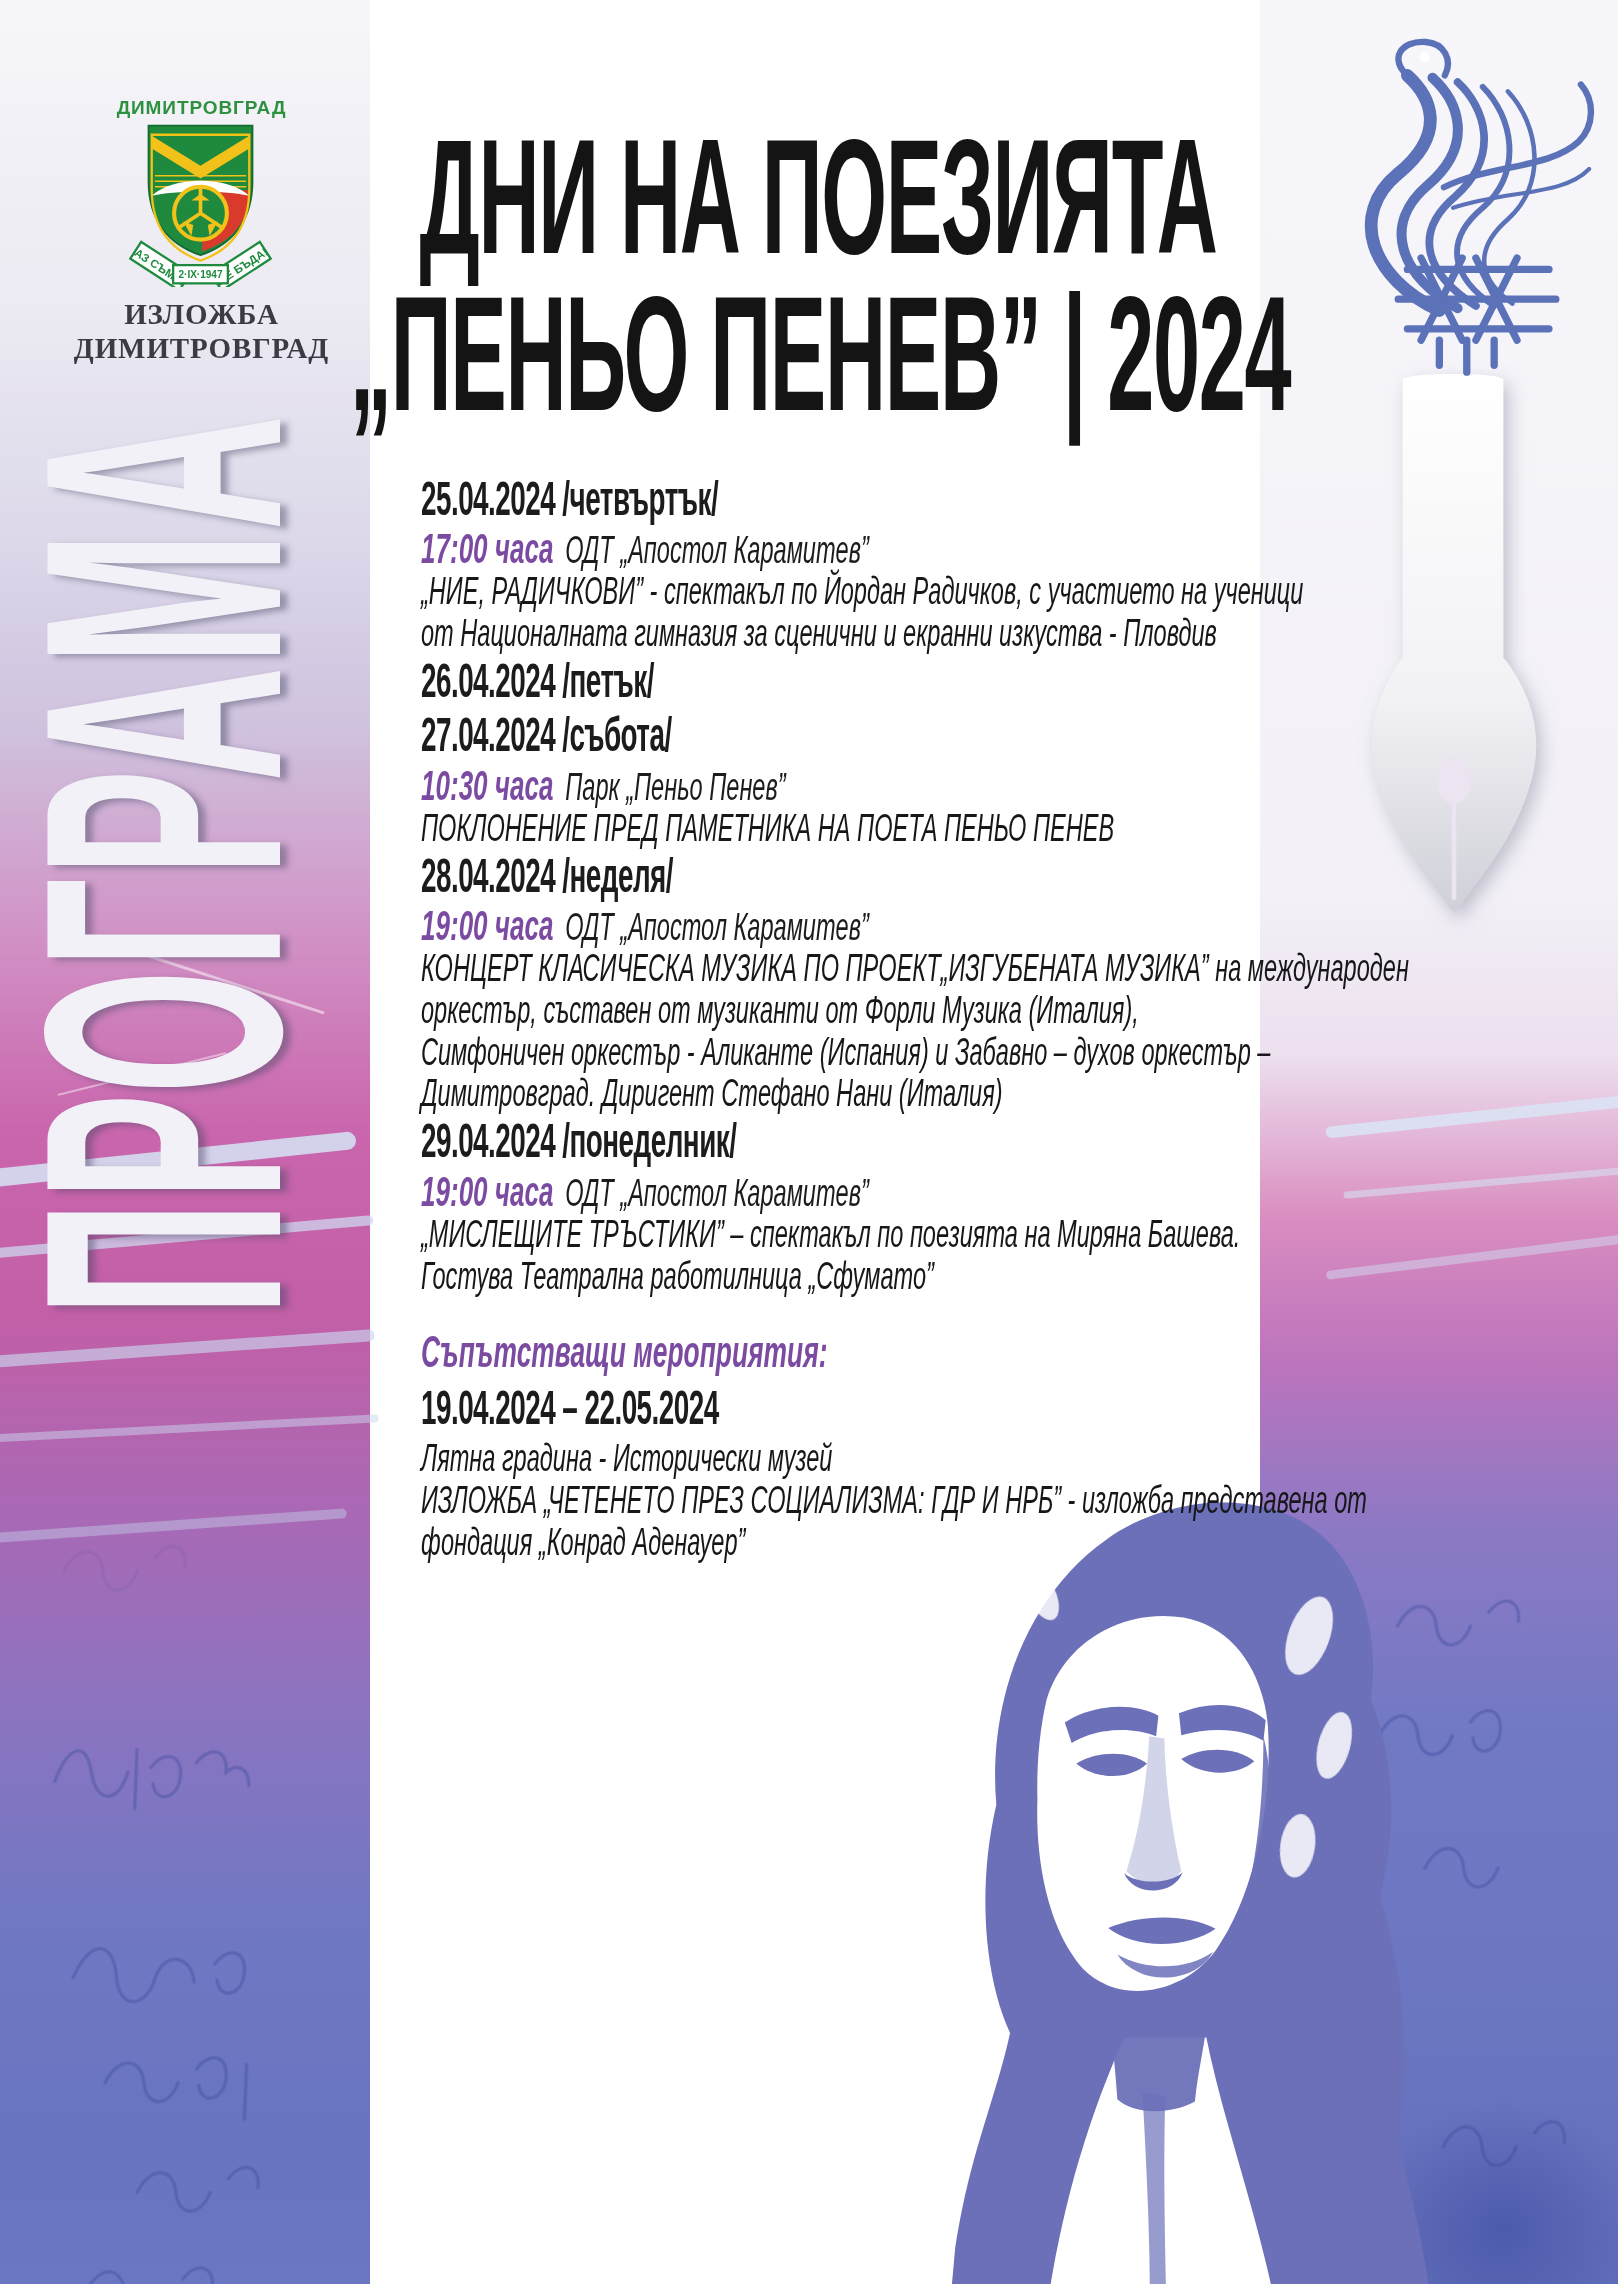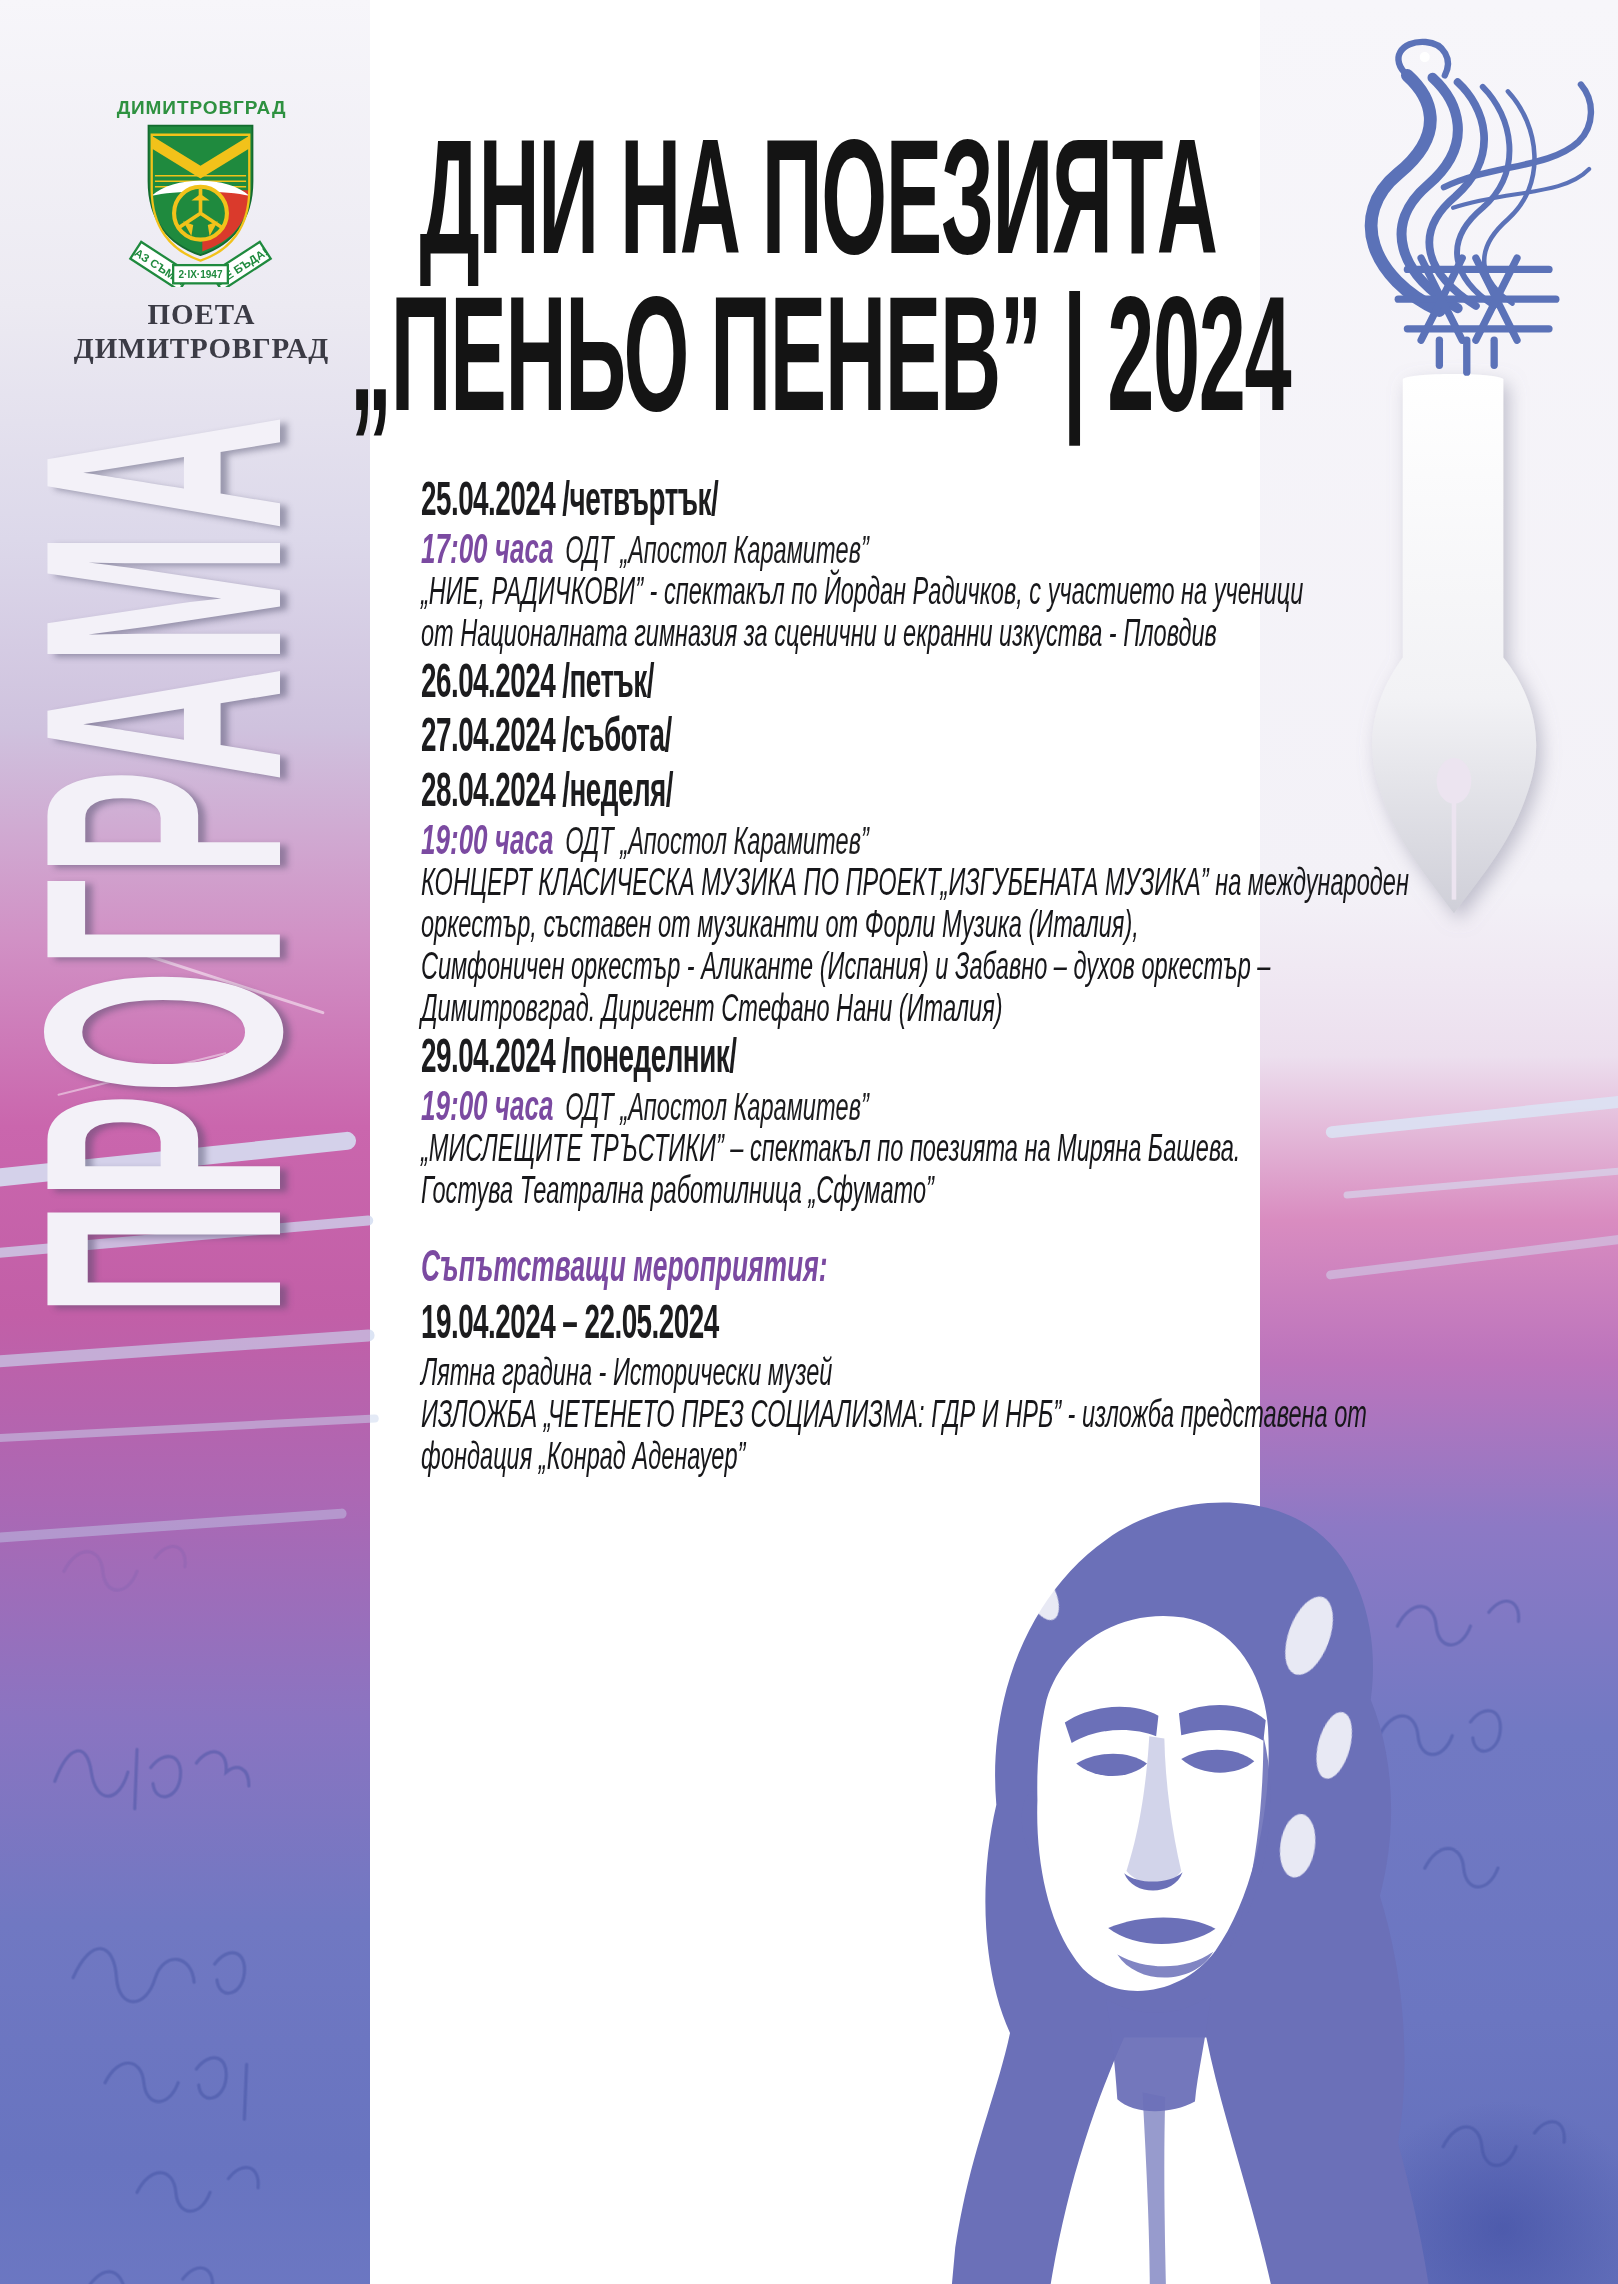--- a/index.html
+++ b/index.html
@@ -144,21 +144,21 @@
     <g transform="translate(304,288) rotate(-33)">
       <rect x="-116" y="-22" width="128" height="44" fill="#ffffff" stroke="#1f8a3e" stroke-width="5"></rect>
       <text x="-52" y="11" font-size="25" font-weight="bold" fill="#1f8a3e" text-anchor="middle">ЩЕ БЪДА!</text>
     </g>
     <g transform="translate(172,334)">
       <rect x="-60" y="-20" width="120" height="40" fill="#ffffff" stroke="#1f8a3e" stroke-width="5"></rect>
       <text x="0" y="9" font-size="22" font-weight="bold" fill="#1f8a3e" text-anchor="middle">2·IX·1947</text>
     </g>
   </svg>
   <div class="org-name">
-    <div>ПОЕТА</div>
+    <div>ИЗЛОЖБА</div>
     <div>ДИМИТРОВГРАД</div>
   </div>
 
   <div class="title-line title-1">ДНИ НА ПОЕЗИЯТА</div>
   <div class="title-line title-2">„ПЕНЬО ПЕНЕВ” | 2024</div>
 
   <svg class="logo-svg" width="311" height="927" viewBox="0 0 680 2030">
     <defs>
       <linearGradient id="nibGrad" x1="0" y1="0" x2="0" y2="1">
         <stop offset="0" stop-color="#ffffff"></stop>
@@ -208,20 +208,26 @@
         <div class="line desc cond">от Националната гимназия за сценични и екранни изкуства - Пловдив</div>
       </div>
     </div>
 
     <div class="event">
       <div class="date-line cond">26.04.2024 /петък/</div>
     </div>
 
     <div class="event">
       <div class="date-line cond">27.04.2024 /събота/</div>
+      <div class="slot">
+        <div class="line slot-head cond">
+          <span class="time">10:30 часа</span><span class="venue">Парк „Пеньо Пенев”</span>
+        </div>
+        <div class="line desc cond">ПОКЛОНЕНИЕ ПРЕД ПАМЕТНИКА НА ПОЕТА ПЕНЬО ПЕНЕВ</div>
+      </div>
     </div>
 
     <div class="event">
       <div class="date-line cond">28.04.2024 /неделя/</div>
       <div class="slot">
         <div class="line slot-head cond">
           <span class="time">19:00 часа</span><span class="venue">ОДТ „Апостол Карамитев”</span>
         </div>
         <div class="line desc cond">КОНЦЕРТ КЛАСИЧЕСКА МУЗИКА ПО ПРОЕКТ„ИЗГУБЕНАТА МУЗИКА” на международен</div>
         <div class="line desc cond">оркестър, съставен от музиканти от Форли Музика (Италия),</div>

